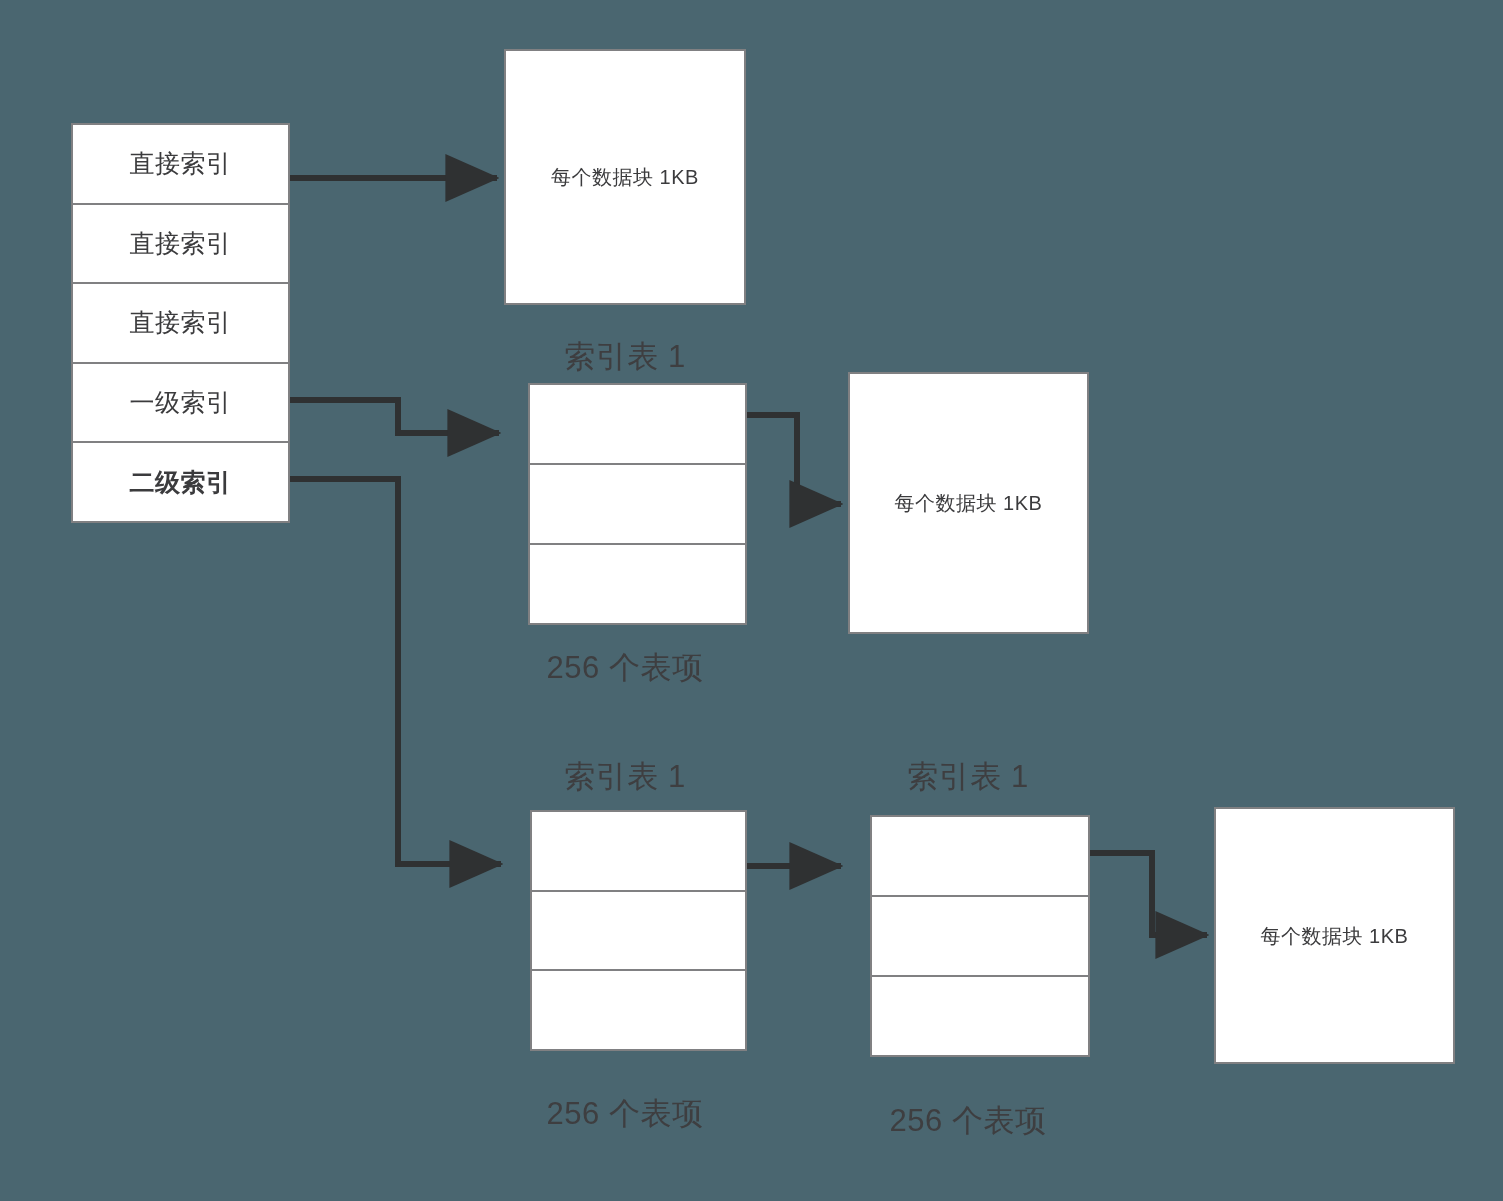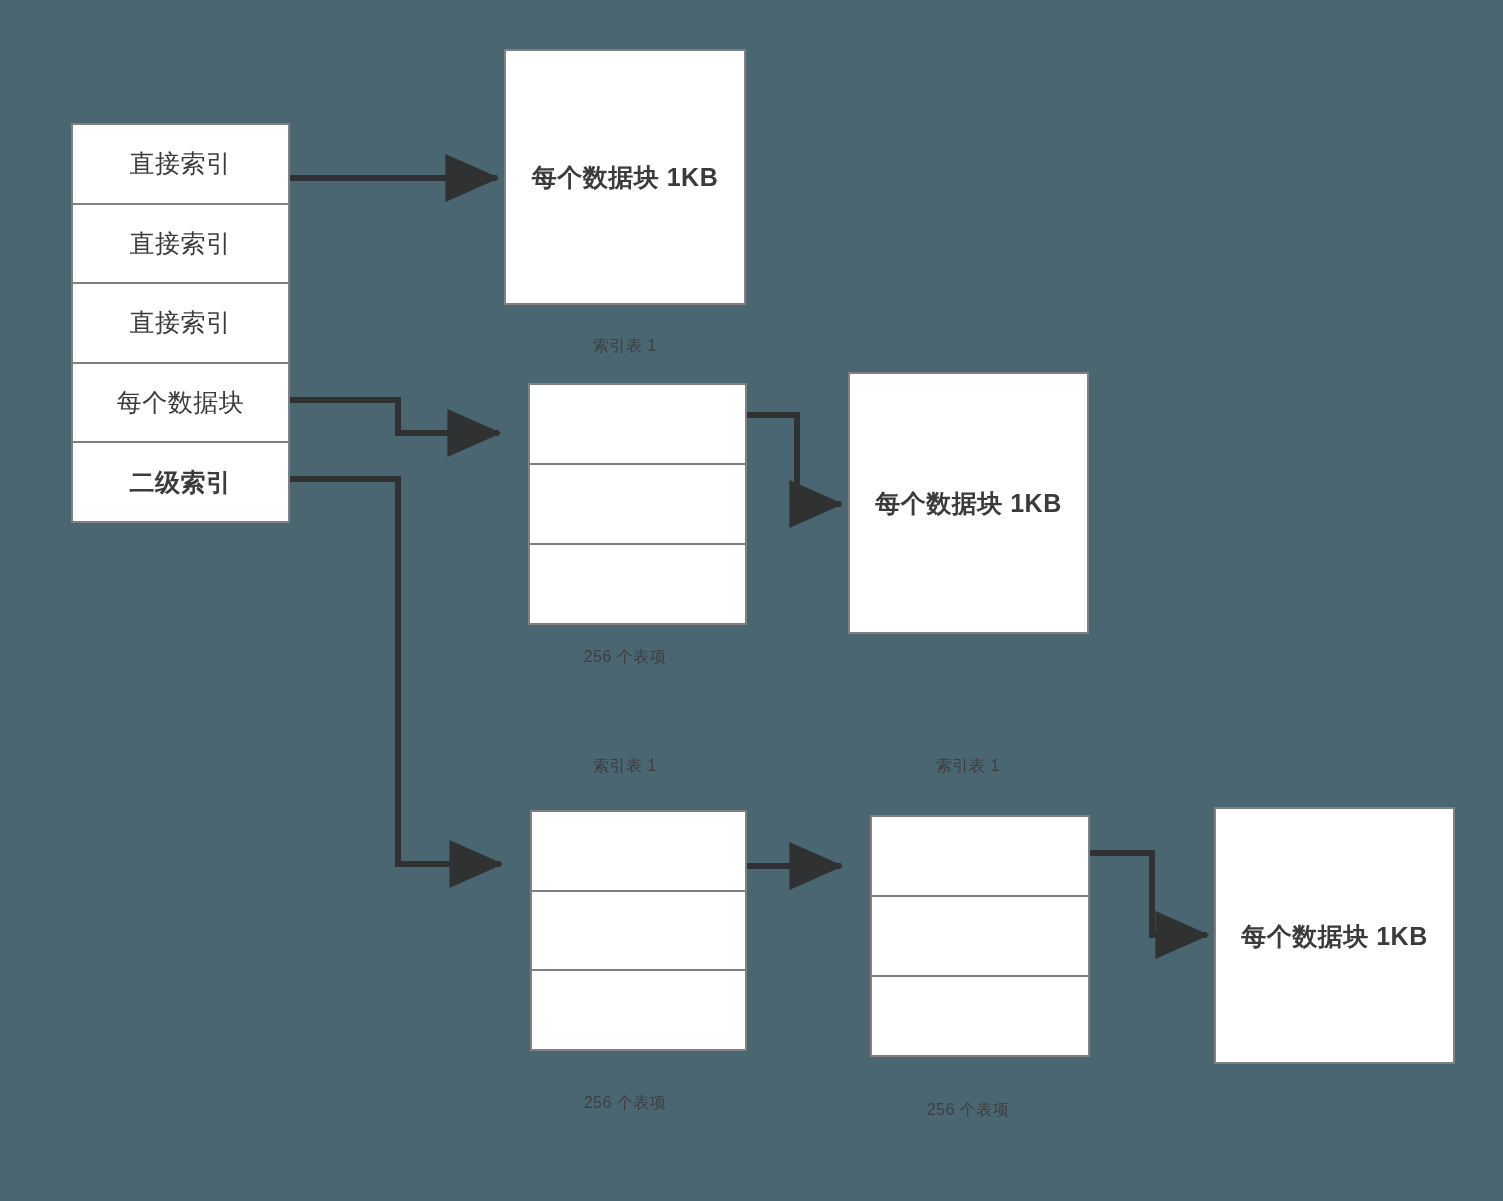--- a/index.html
+++ b/index.html
@@ -32,25 +32,24 @@
     position: absolute;
     background: #ffffff;
     border: 2px solid #808082;
     box-sizing: border-box;
     display: flex;
     align-items: center;
     justify-content: center;
   }
   .box .box-text {
     color: #3b3b3d;
-    font-size: 25px;
+    font-size: 20px;
     line-height: 1.2;
     letter-spacing: 0.5px;
     white-space: nowrap;
-    font-weight: bold;
   }
   
   .table {
     position: absolute;
     box-sizing: border-box;
     display: flex;
     flex-direction: column;
     padding-left: 22px;
   }
   .table .row {
@@ -70,21 +69,21 @@
   .table .row .row-text {
     color: #3b3b3d;
     font-size: 25px;
     letter-spacing: 0.5px;
     white-space: nowrap;
   }
   
   .caption {
     position: absolute;
     color: #3e3e40;
-    font-size: 16px;
+    font-size: 31px;
     letter-spacing: 0.5px;
     white-space: nowrap;
     text-align: center;
     transform: translateX(-50%);
   }
 </style>
 </head>
 <body>
 
 <div id="diagram">
@@ -113,21 +112,21 @@
     <div class="row">
       <span class="row-text">直接索引</span>
     </div>
     <div class="row">
       <span class="row-text">直接索引</span>
     </div>
     <div class="row">
       <span class="row-text">直接索引</span>
     </div>
     <div class="row">
-      <span class="row-text">每个数据块</span>
+      <span class="row-text">一级索引</span>
     </div>
     <div class="row">
       <span class="row-text">二级索引</span>
     </div>
   </div>
 
   <div class="box" style="left:504px; top:49px; width:242px; height:256px;">
     <span class="box-text">每个数据块 1KB</span>
   </div>
   <div class="caption" style="left:625px; top:336px;">索引表 1</div>

